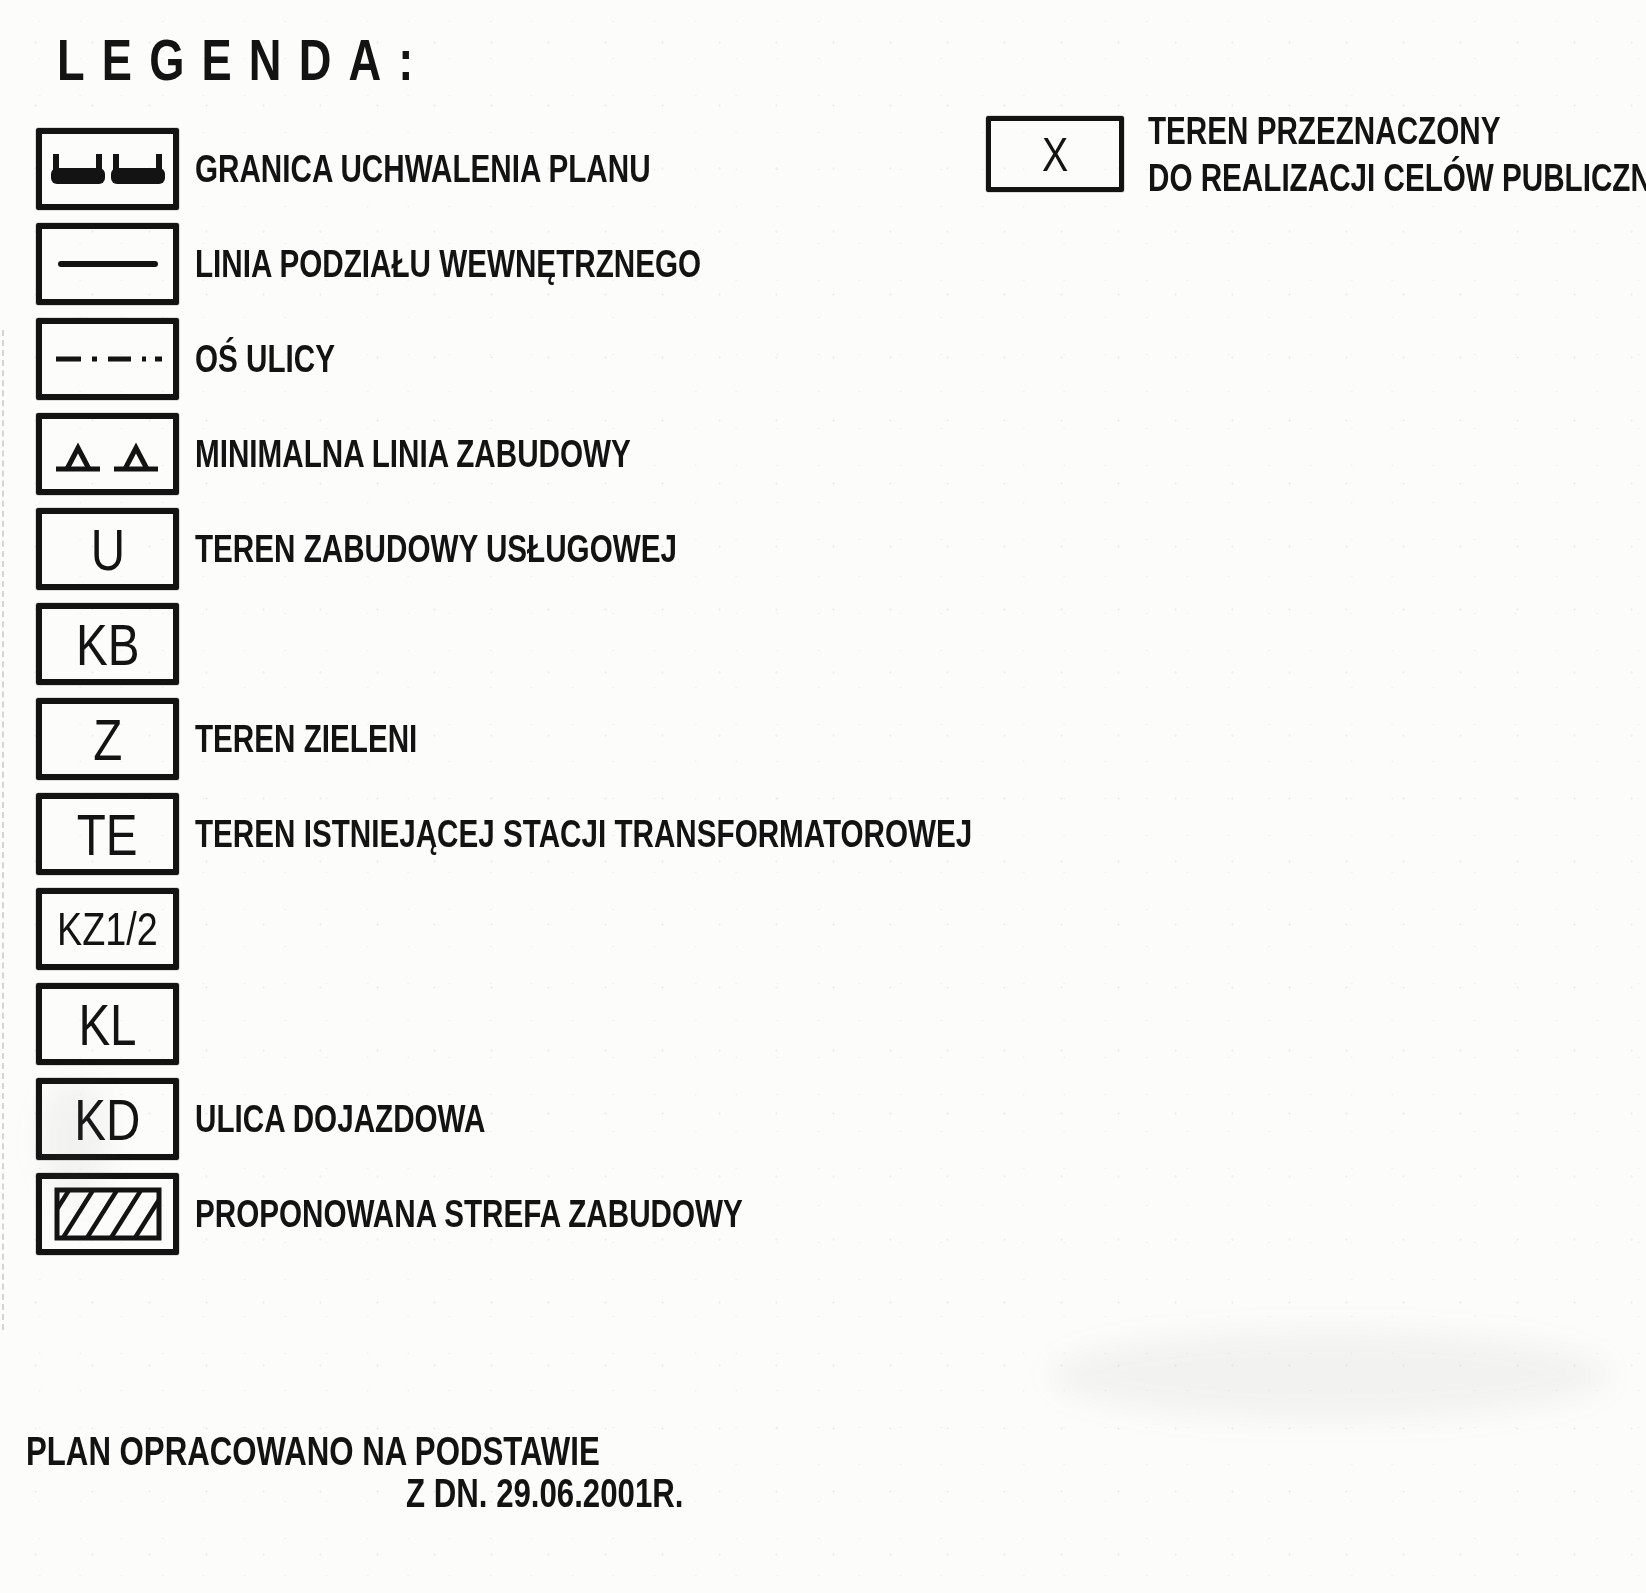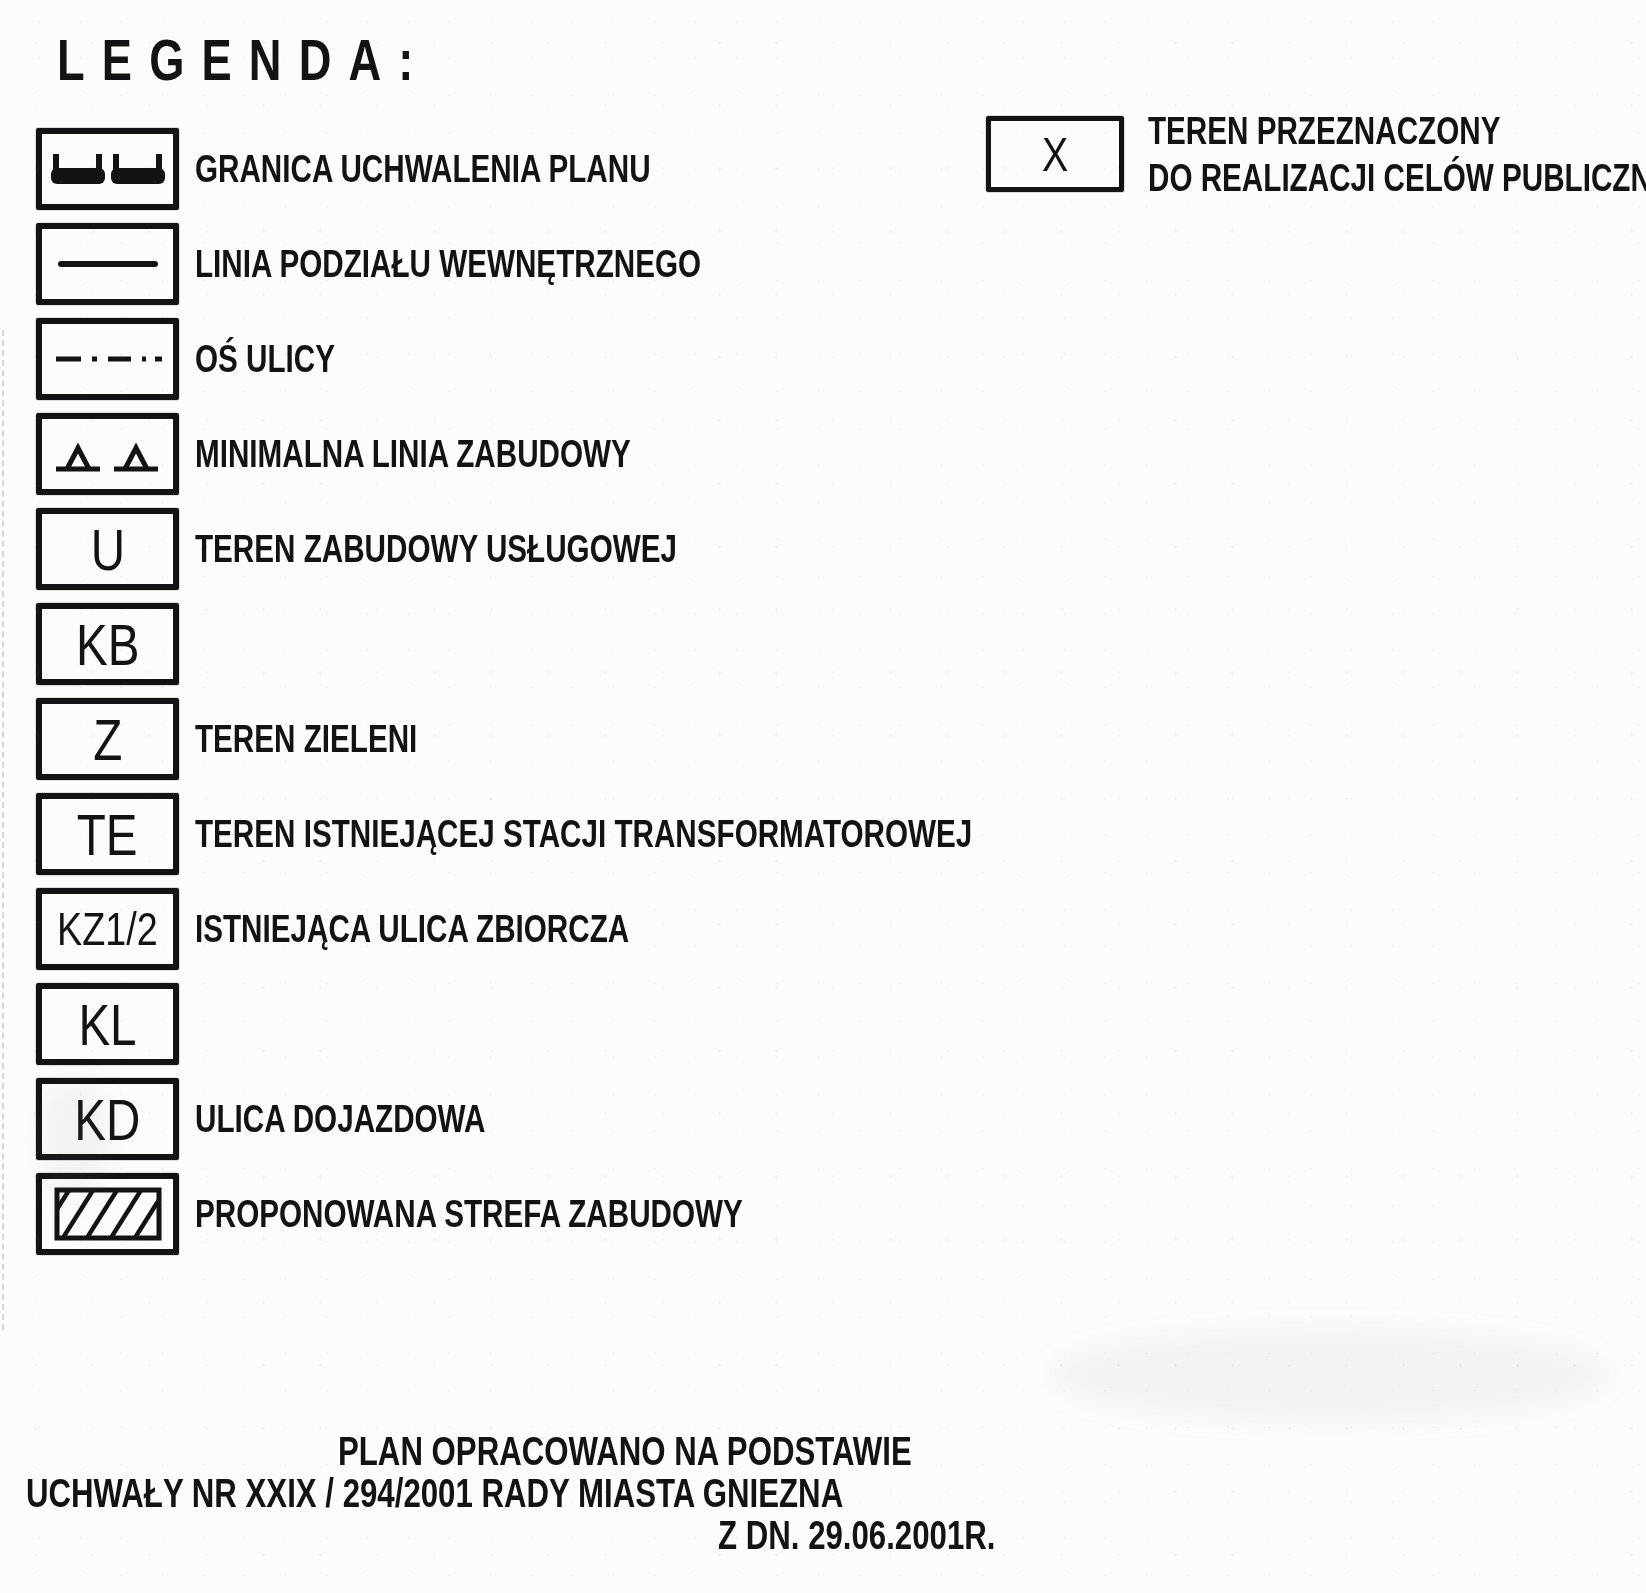--- a/index.html
+++ b/index.html
@@ -135,23 +135,20 @@
           <span class="code tc">TE</span>
         </div>
         <div class="label">
           <span class="line"><span class="t">TEREN ISTNIEJĄCEJ STACJI TRANSFORMATOROWEJ</span></span>
         </div>
       </div>
       <div class="row">
         <div class="sym-box">
           <span class="code tc small">KZ1/2</span>
         </div>
-        <div class="label">
-          <span class="line"><span class="t">ISTNIEJĄCA ULICA ZBIORCZA</span></span>
-        </div>
       </div>
       <div class="row">
         <div class="sym-box">
           <span class="code tc">KL</span>
         </div>
       </div>
       <div class="row">
         <div class="sym-box">
           <span class="code tc">KD</span>
         </div>
@@ -188,20 +185,19 @@
       <span class="code tc">X</span>
     </div>
     <div class="label">
       <span class="line"><span class="t">TEREN PRZEZNACZONY</span></span>
       <span class="line"><span class="t">DO REALIZACJI CELÓW PUBLICZNYCH</span></span>
     </div>
   </div>
 
   <div id="footnote">
     <span class="line"><span class="t">PLAN OPRACOWANO NA PODSTAWIE</span></span>
-    <span class="line"><span class="t">UCHWAŁY NR XXIX / 294/2001 RADY MIASTA GNIEZNA</span></span>
     <span class="line"><span class="t">Z DN. 29.06.2001R.</span></span>
   </div>
 
   <div class="artifact-strip"></div>
   <div class="smudge a"></div>
   <div class="smudge b"></div>
 </div>
 
 </body></html>

